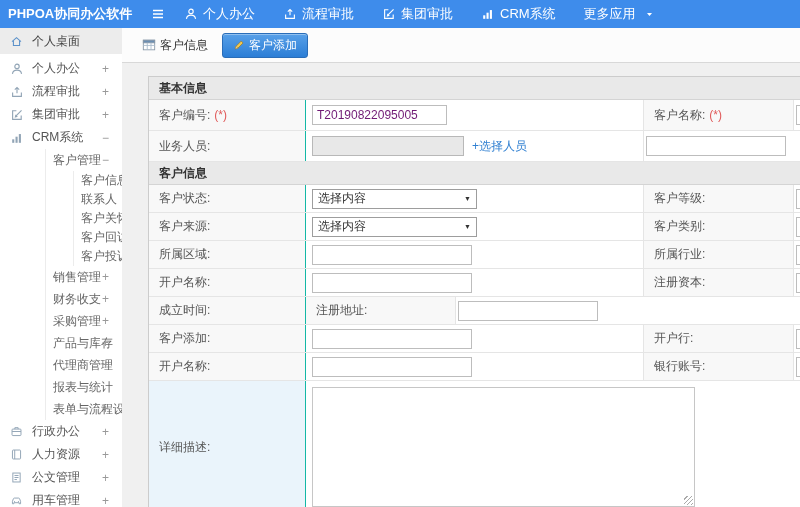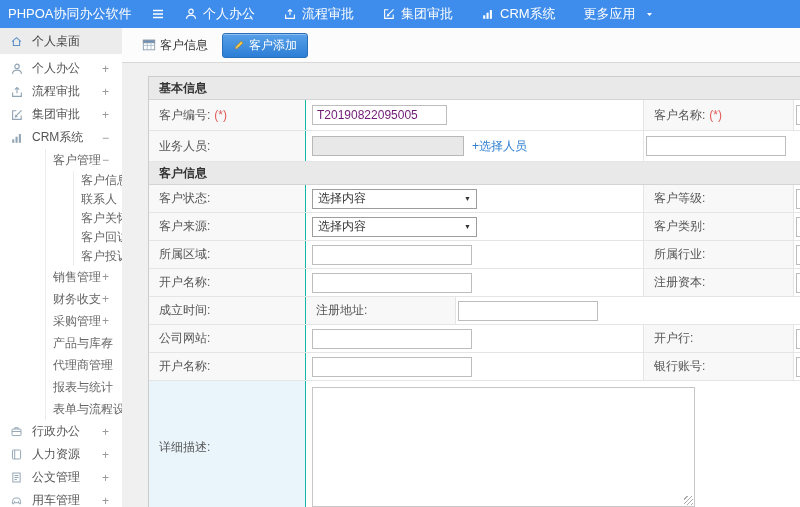--- a/index.html
+++ b/index.html
@@ -1,20 +1,20 @@
 <!DOCTYPE html>
 <html><head>
 <meta charset="utf-8">
 <style>
   html,body{margin:0;padding:0;background:#fff;}
   .wrap{position:relative;width:800px;height:507px;overflow:hidden;background:#fff;
         font-family:"Liberation Sans","DejaVu Sans",sans-serif;font-size:12px;color:#333;}
   
   .topbar{position:absolute;top:0;left:0;right:0;height:28px;background:#3e8ceb;display:flex;align-items:center;color:#fff;}
-  .brand{flex:none;width:128px;padding-left:8px;font-size:13px;font-weight:normal;white-space:nowrap;}
+  .brand{flex:none;width:128px;padding-left:8px;font-size:13px;font-weight:bold;white-space:nowrap;}
   .menu-btn{flex:none;margin:0 18px 0 14px;display:flex;cursor:pointer;}
   .nav{display:flex;align-items:center;gap:28px;font-size:13px;}
   .nav-item{display:flex;align-items:center;gap:5px;cursor:pointer;white-space:nowrap;}
   .nav-item .icon{display:flex;}
   .caret{display:flex;margin-left:4px;}
   
   .sidebar{position:absolute;top:28px;left:0;width:122px;bottom:0;background:#fff;border-right:1px solid #e2e2e2;overflow:hidden;}
   .side-item{position:relative;display:flex;align-items:center;cursor:pointer;white-space:nowrap;}
   .l0{height:23px;padding-left:10px;color:#555;}
   .l0.active{height:26px;background:#ececec;color:#444;margin-bottom:3px;}
@@ -394,21 +394,21 @@
             </div>
             <div class="cell lab2">
               <span>注册地址:</span>
             </div>
             <div class="cell fld2">
               <input class="ipt w-clip" style="">
             </div>
           </div>
           <div class="frow info">
             <div class="cell lab1">
-              <span>公司网站:</span>
+              <span>客户添加:</span>
             </div>
             <div class="cell fld1">
               <input class="ipt w-text" style="">
             </div>
             <div class="cell lab2">
               <span>开户行:</span>
             </div>
             <div class="cell fld2">
               <input class="ipt w-clip" style="">
             </div>

